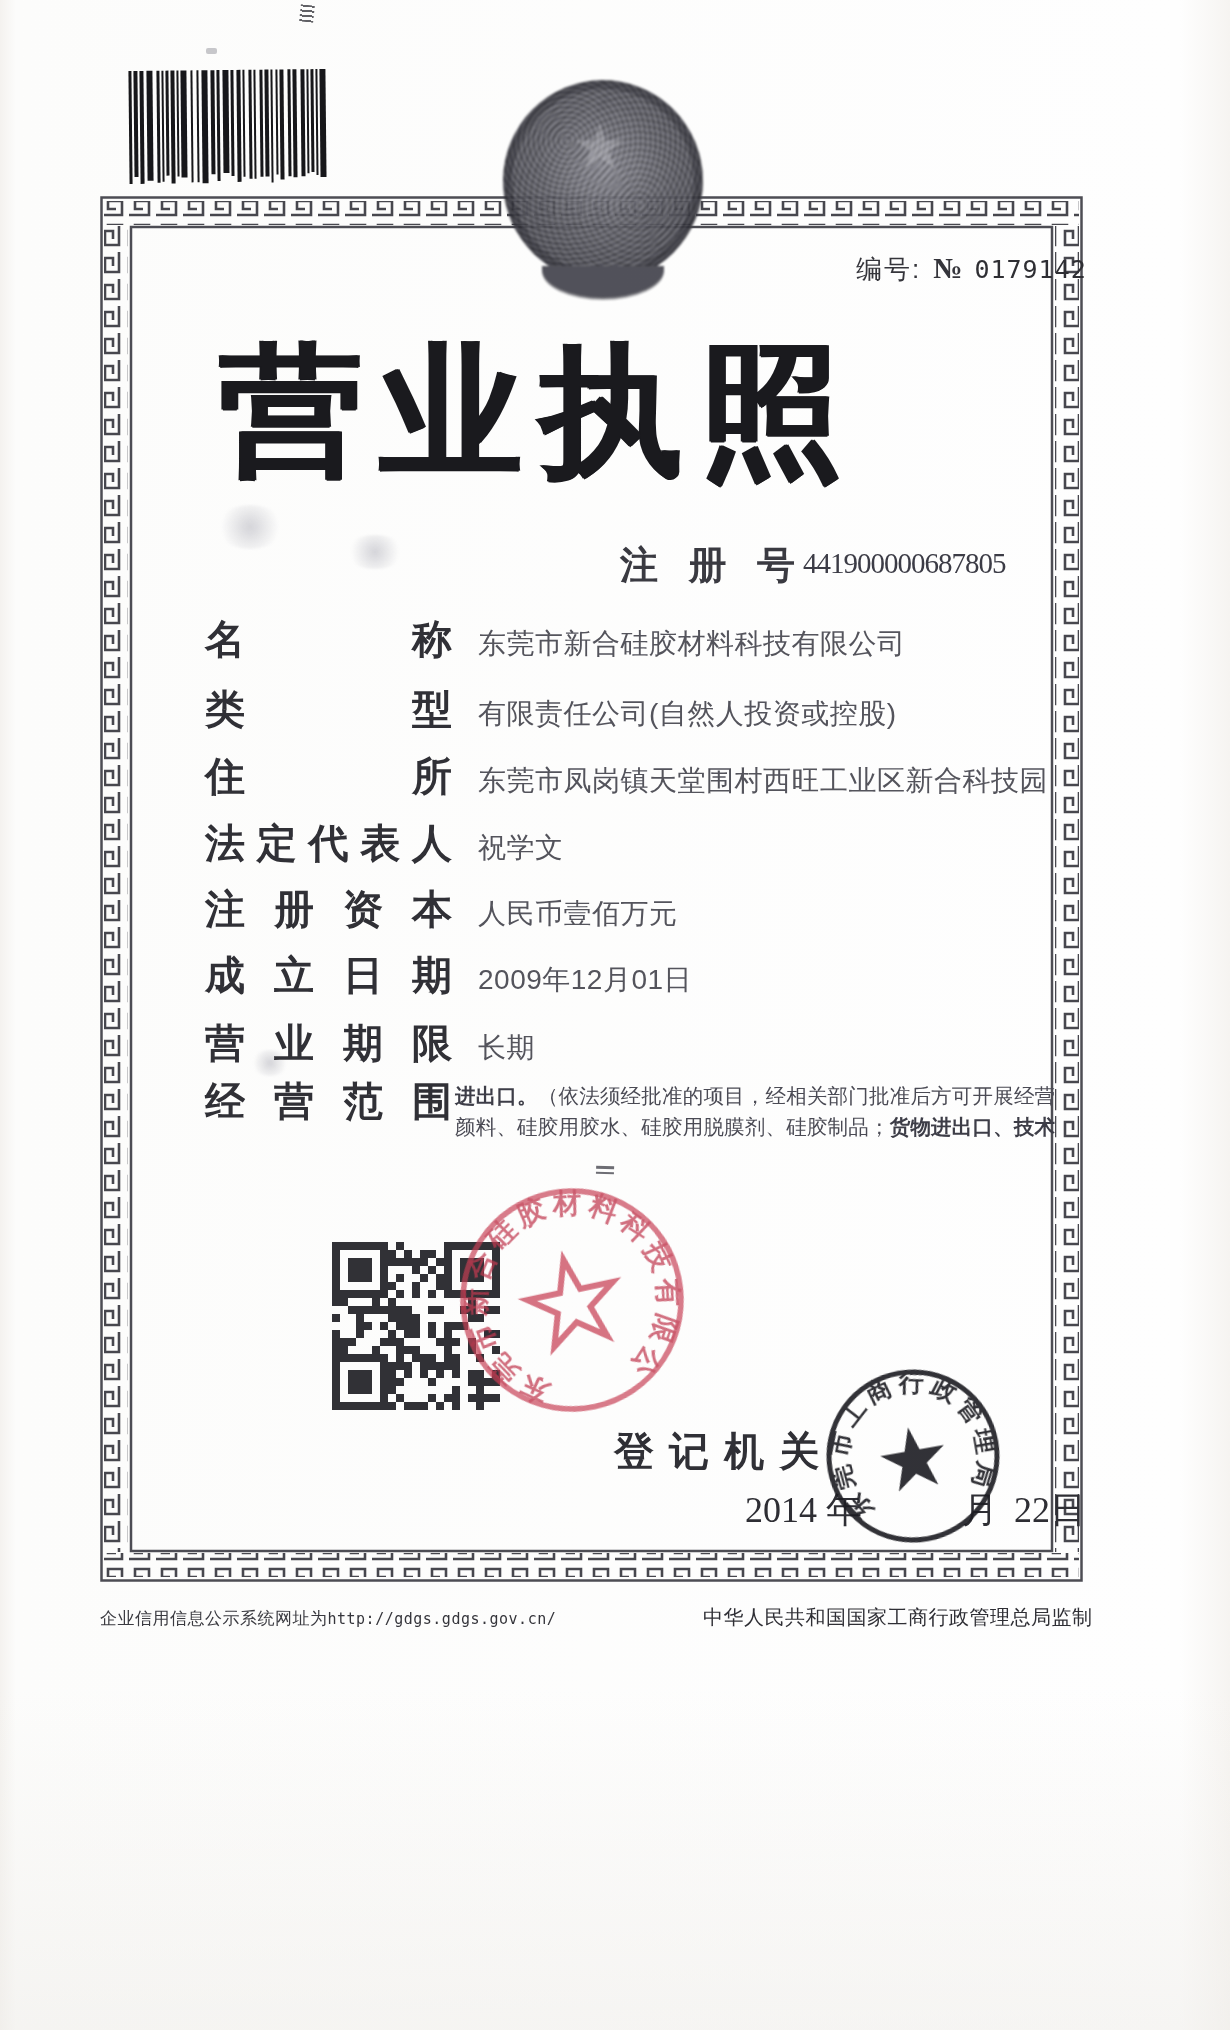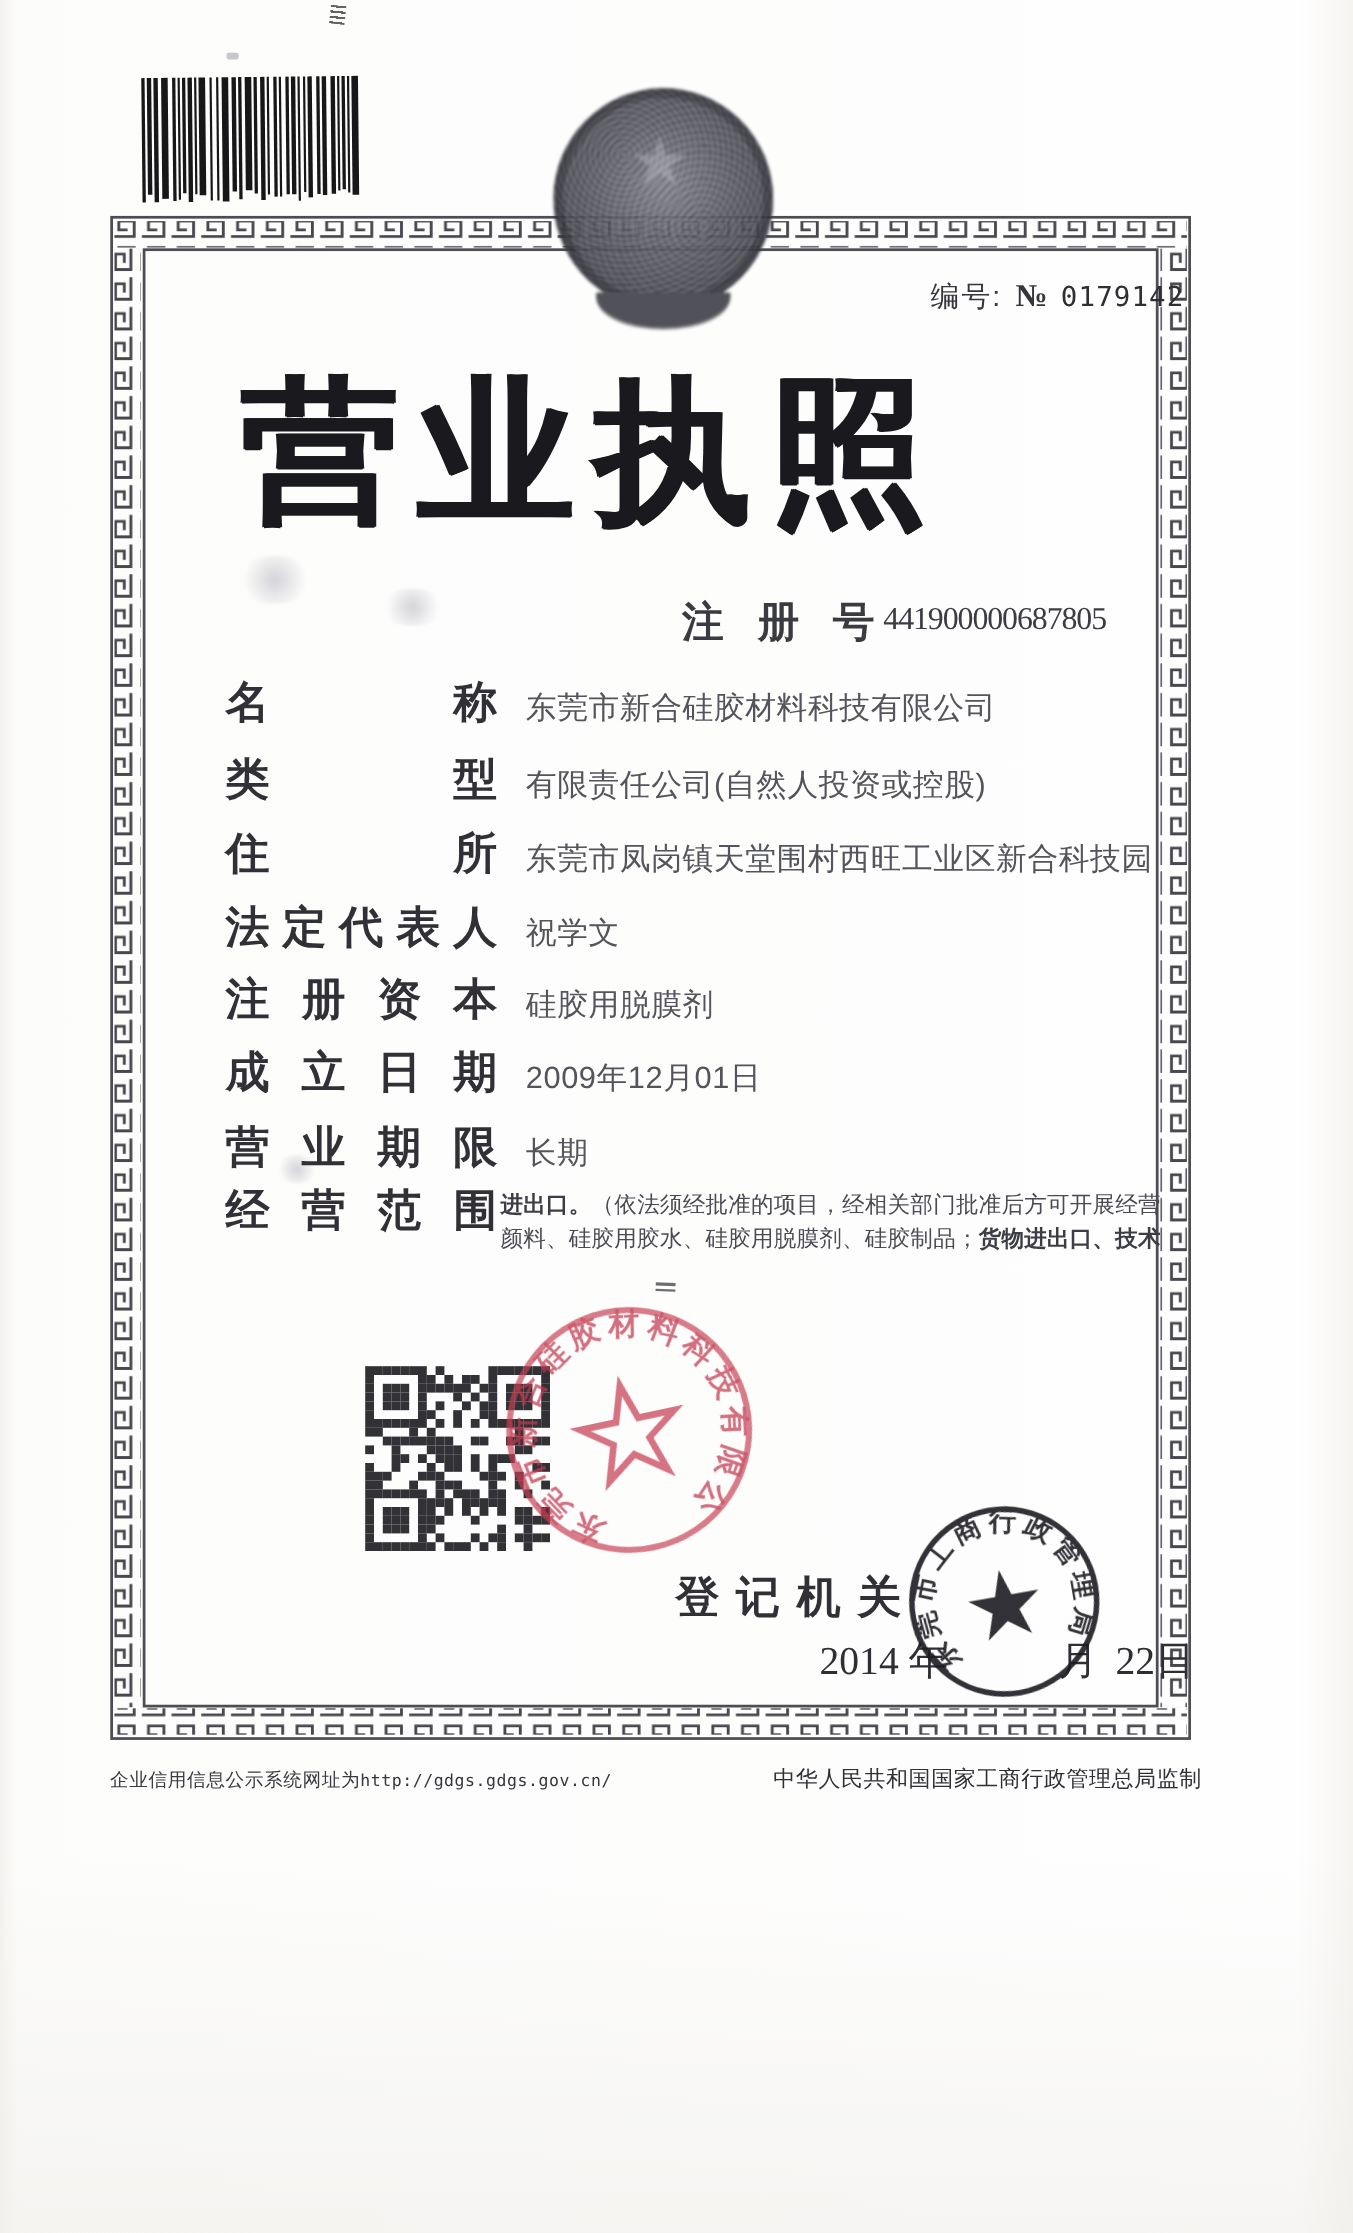--- a/index.html
+++ b/index.html
@@ -37,21 +37,21 @@
   }
   .emblem .star-hint{position:absolute;left:72px;top:30px;font-size:62px;color:rgba(240,240,245,.22);}
   .emblem .base{
     position:absolute;left:42px;top:186px;width:122px;height:32px;background:#45454e;
     border-radius:0 0 50% 50% / 0 0 90% 90%;
     box-shadow:0 2px 0 rgba(50,50,58,.5);
   }
 
   
   .serial{position:absolute;left:846px;top:252px;z-index:2;display:flex;align-items:baseline;gap:12px;color:#35353b;}
-  .serial .lab{font-size:26px;letter-spacing:2px;}
+  .serial .lab{font-size:26px;letter-spacing:2px;margin-left:10px;}
   .serial .nosym{font-size:29px;font-weight:bold;font-family:"Liberation Serif",serif;}
   .serial .num{font-size:25px;font-family:"DejaVu Sans Mono",monospace;letter-spacing:1px;color:#2e2e33;}
 
   
   .license-title{position:absolute;left:0;top:336px;width:1094px;text-align:center;text-indent:-16px;z-index:2;white-space:nowrap;}
   .title-char{
     display:inline-block;font-size:142px;line-height:150px;font-weight:bold;color:#1a1a1e;
     margin:0 17px;
     text-shadow:1.6px 0 0 #1a1a1e,-1.6px 0 0 #1a1a1e,0 1px 0 #1a1a1e;
   }
@@ -225,21 +225,21 @@
         </div>
         <div class="field-value">祝学文</div>
       </div>
       <div class="field-row" style="top: 886px;">
         <div class="field-label">
           <span>注</span>
           <span>册</span>
           <span>资</span>
           <span>本</span>
         </div>
-        <div class="field-value">硅胶用脱膜剂</div>
+        <div class="field-value">人民币壹佰万元</div>
       </div>
       <div class="field-row" style="top: 952px;">
         <div class="field-label">
           <span>成</span>
           <span>立</span>
           <span>日</span>
           <span>期</span>
         </div>
         <div class="field-value">2009年12月01日</div>
       </div>

